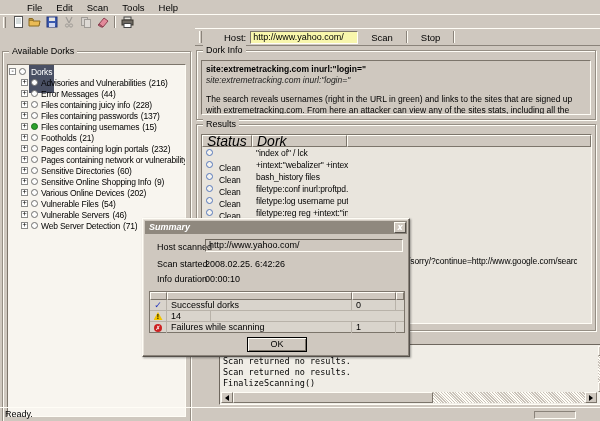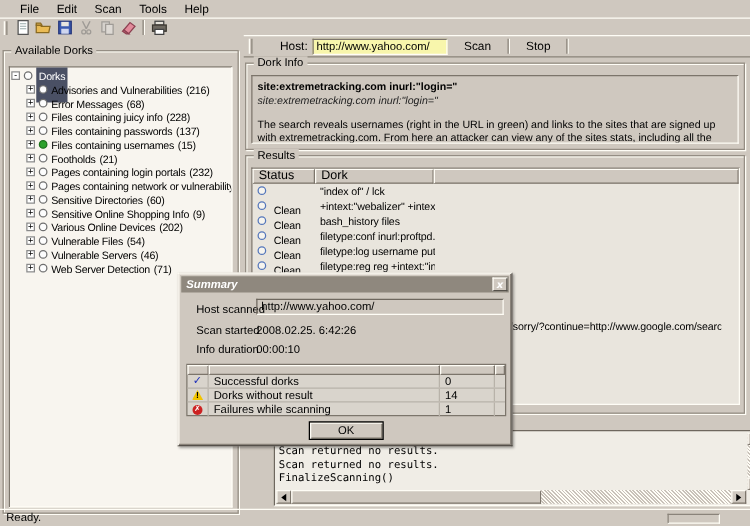--- a/index.html
+++ b/index.html
@@ -6,21 +6,21 @@
   *{box-sizing:border-box;}
   #app{position:relative;width:600px;height:421px;background:#cfc8bf;
        font-family:"Liberation Sans","DejaVu Sans",sans-serif;color:#000;
        overflow:hidden;font-size:9px;}
   .groupbox{position:absolute;border:1px solid #958e84;
             box-shadow:inset 1px 1px 0 #fffdf6, 1px 1px 0 #fffdf6;}
   .legend{position:absolute;top:-6px;left:6px;background:#cfc8bf;padding:0 3px;
           font-size:9px;line-height:10px;white-space:nowrap;}
   
   #menubar{position:absolute;left:0;top:0;width:600px;height:14px;display:flex;
-           align-items:center;padding-left:9px;font-size:9.5px;}
+           align-items:center;padding-left:20px;font-size:9.5px;}
   .menu-item{padding:1px 7px;cursor:default;}
   #toolbar{position:absolute;left:0;top:14px;width:600px;height:15px;
            border-top:1px solid #fffdf6;display:flex;align-items:center;padding-left:2px;}
   .tb-grip{width:3px;height:11px;margin:0 3px 0 1px;border-left:1px solid #fffdf6;
            border-right:1px solid #8a837a;}
   .tb-btn{width:15px;height:13px;display:flex;align-items:center;justify-content:center;margin:0 1px;}
   .tb-sep{width:2px;height:12px;margin:0 3px;border-left:1px solid #8a837a;border-right:1px solid #fffdf6;}
   .dim{opacity:.45;filter:grayscale(1);}
   
   #tree{position:absolute;left:4px;top:12px;right:4px;bottom:4px;background:#f8f5ef;
@@ -51,21 +51,21 @@
   
   #dorkinfo-box{position:absolute;left:4px;top:9px;right:4px;bottom:4px;
                 border:1px solid;border-color:#7c756b #fffdf6 #fffdf6 #7c756b;
                 padding:3px 4px;font-size:8.5px;line-height:11px;overflow:hidden;}
   .dork-bold{font-weight:bold;}
   .dork-italic{font-style:italic;color:#222;}
   .dork-desc{margin-top:8px;}
   
   #results-list{position:absolute;left:4px;top:9px;right:3px;bottom:6px;background:#e9e5dd;
                 border:1px solid;border-color:#7c756b #fffdf6 #fffdf6 #7c756b;overflow:hidden;}
-  #results-header{display:flex;height:12px;font-size:10px;}
+  #results-header{display:flex;height:12px;font-size:14px;font-style:italic;}
   .hcell{background:#cfc8bf;border:1px solid;border-color:#fffdf6 #7c756b #7c756b #fffdf6;
          padding:0 4px;line-height:10px;white-space:nowrap;overflow:hidden;flex:none;}
   .rrow{height:12px;position:relative;font-size:8.5px;letter-spacing:-0.1px;white-space:nowrap;}
   .st-ic{position:absolute;left:4px;top:2px;width:7px;height:7px;border-radius:50%;
          border:1.5px solid #5577bb;background:#f6f4ee;}
   .st-tx{position:absolute;left:17px;top:16px;}
   .dk-tx{position:absolute;left:54px;top:1px;width:92px;overflow:hidden;}
   .url-tx{position:absolute;left:149px;top:1px;width:226px;overflow:hidden;}
   .url-offset{padding-left:57px;}
   
@@ -178,39 +178,39 @@
     <span class="tb-sep"></span>
     <span class="tb-btn">
       <svg width="13" height="12">
           <rect x="3" y="1" width="7" height="3" fill="#e5e2da" stroke="#444"></rect>
           <rect x="1" y="4" width="11" height="5" fill="#6f6a62" stroke="#3a362f"></rect>
           <rect x="3" y="7.5" width="7" height="4" fill="#fff" stroke="#444"></rect>
         </svg>
     </span>
   </div>
 
-  <div class="groupbox" style="left:2px;top:40px;width:189px;height:371px;">
+  <div class="groupbox" style="left:2px;top:51px;width:189px;height:371px;">
     <span class="legend">Available Dorks</span>
     <div id="tree">
       <div class="trow">
         <span class="expander">-</span>
         <span class="tcircle"></span>
         <span class="sel">Dorks</span>
       </div>
       <div class="trow ind1">
           <span class="expander">+</span>
           <span class="tcircle"></span>
           <span>Advisories and Vulnerabilities</span>
           <span class="tcount">(216)</span>
         </div>
       <div class="trow ind1">
           <span class="expander">+</span>
           <span class="tcircle"></span>
           <span>Error Messages</span>
-          <span class="tcount">(68)</span>
+          <span class="tcount">(44)</span>
         </div>
       <div class="trow ind1">
           <span class="expander">+</span>
           <span class="tcircle"></span>
           <span>Files containing juicy info</span>
           <span class="tcount">(228)</span>
         </div>
       <div class="trow ind1">
           <span class="expander">+</span>
           <span class="tcircle"></span>
@@ -416,21 +416,20 @@
             <span class="ic-check">✓</span>
           </span>
         <span class="c-label">Successful dorks</span>
         <span class="c-value">0</span>
         <span class="c-extra"></span>
       </div>
       <div class="dlg-row">
         <span class="c-icon">
             <span class="ic-warn">!</span>
           </span>
-        <span class="c-label">Dorks without result</span>
         <span class="c-value">14</span>
         <span class="c-extra"></span>
       </div>
       <div class="dlg-row" style="border-bottom:none;">
         <span class="c-icon">
             <span class="ic-err">✗</span>
           </span>
         <span class="c-label">Failures while scanning</span>
         <span class="c-value">1</span>
         <span class="c-extra"></span>

